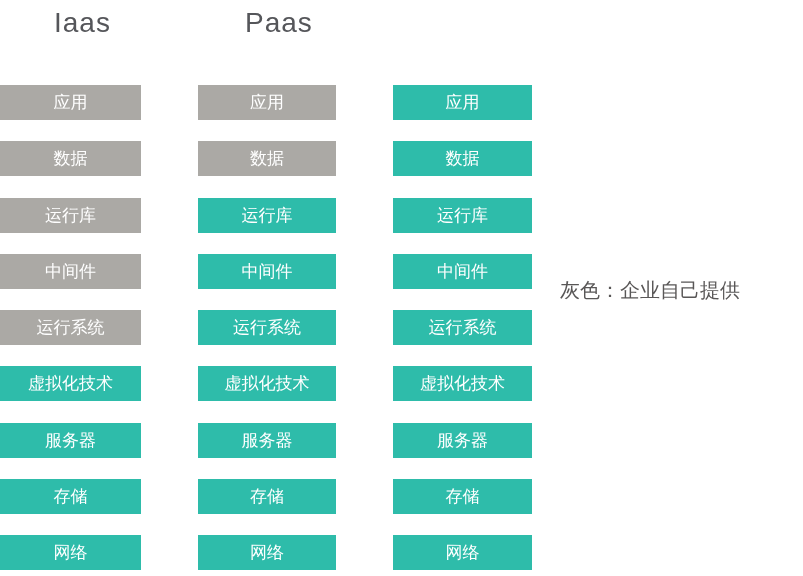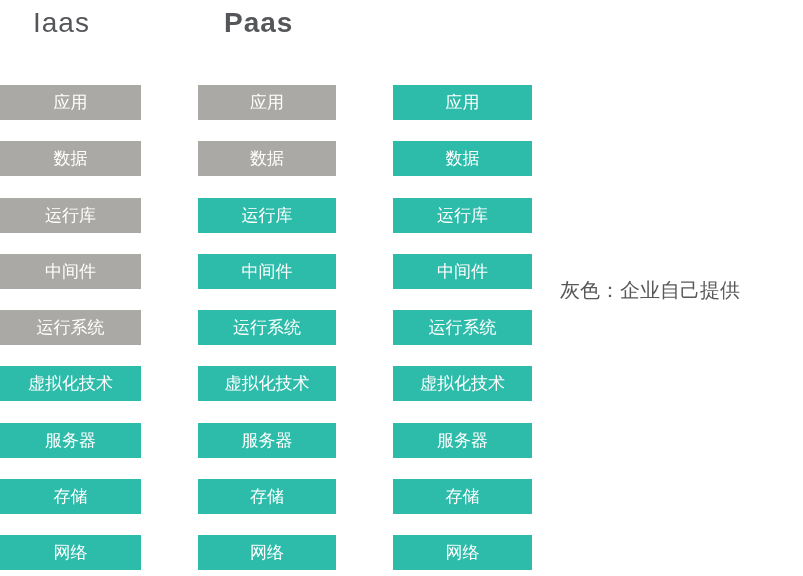--- a/index.html
+++ b/index.html
@@ -15,23 +15,24 @@
     overflow: hidden;
   }
   .col-header {
     position: absolute;
     top: 7px;
     font-size: 28px;
     font-weight: 400;
     letter-spacing: 1px;
     color: var(--header-text, #55565a);
     white-space: nowrap;
+    margin-left: 21px;
   }
   .hdr-0 { left: 33px; }
-  .hdr-1 { left: 224px; font-weight: bold; }
+  .hdr-1 { left: 224px; }
   .hdr-2 { left: 411px; }
   .col {
     position: absolute;
     top: 85px;
     display: flex;
     flex-direction: column;
     gap: 21.3px;
   }
   .col-0 { left: 0px;   width: 141px; }
   .col-1 { left: 198px; width: 138px; }

